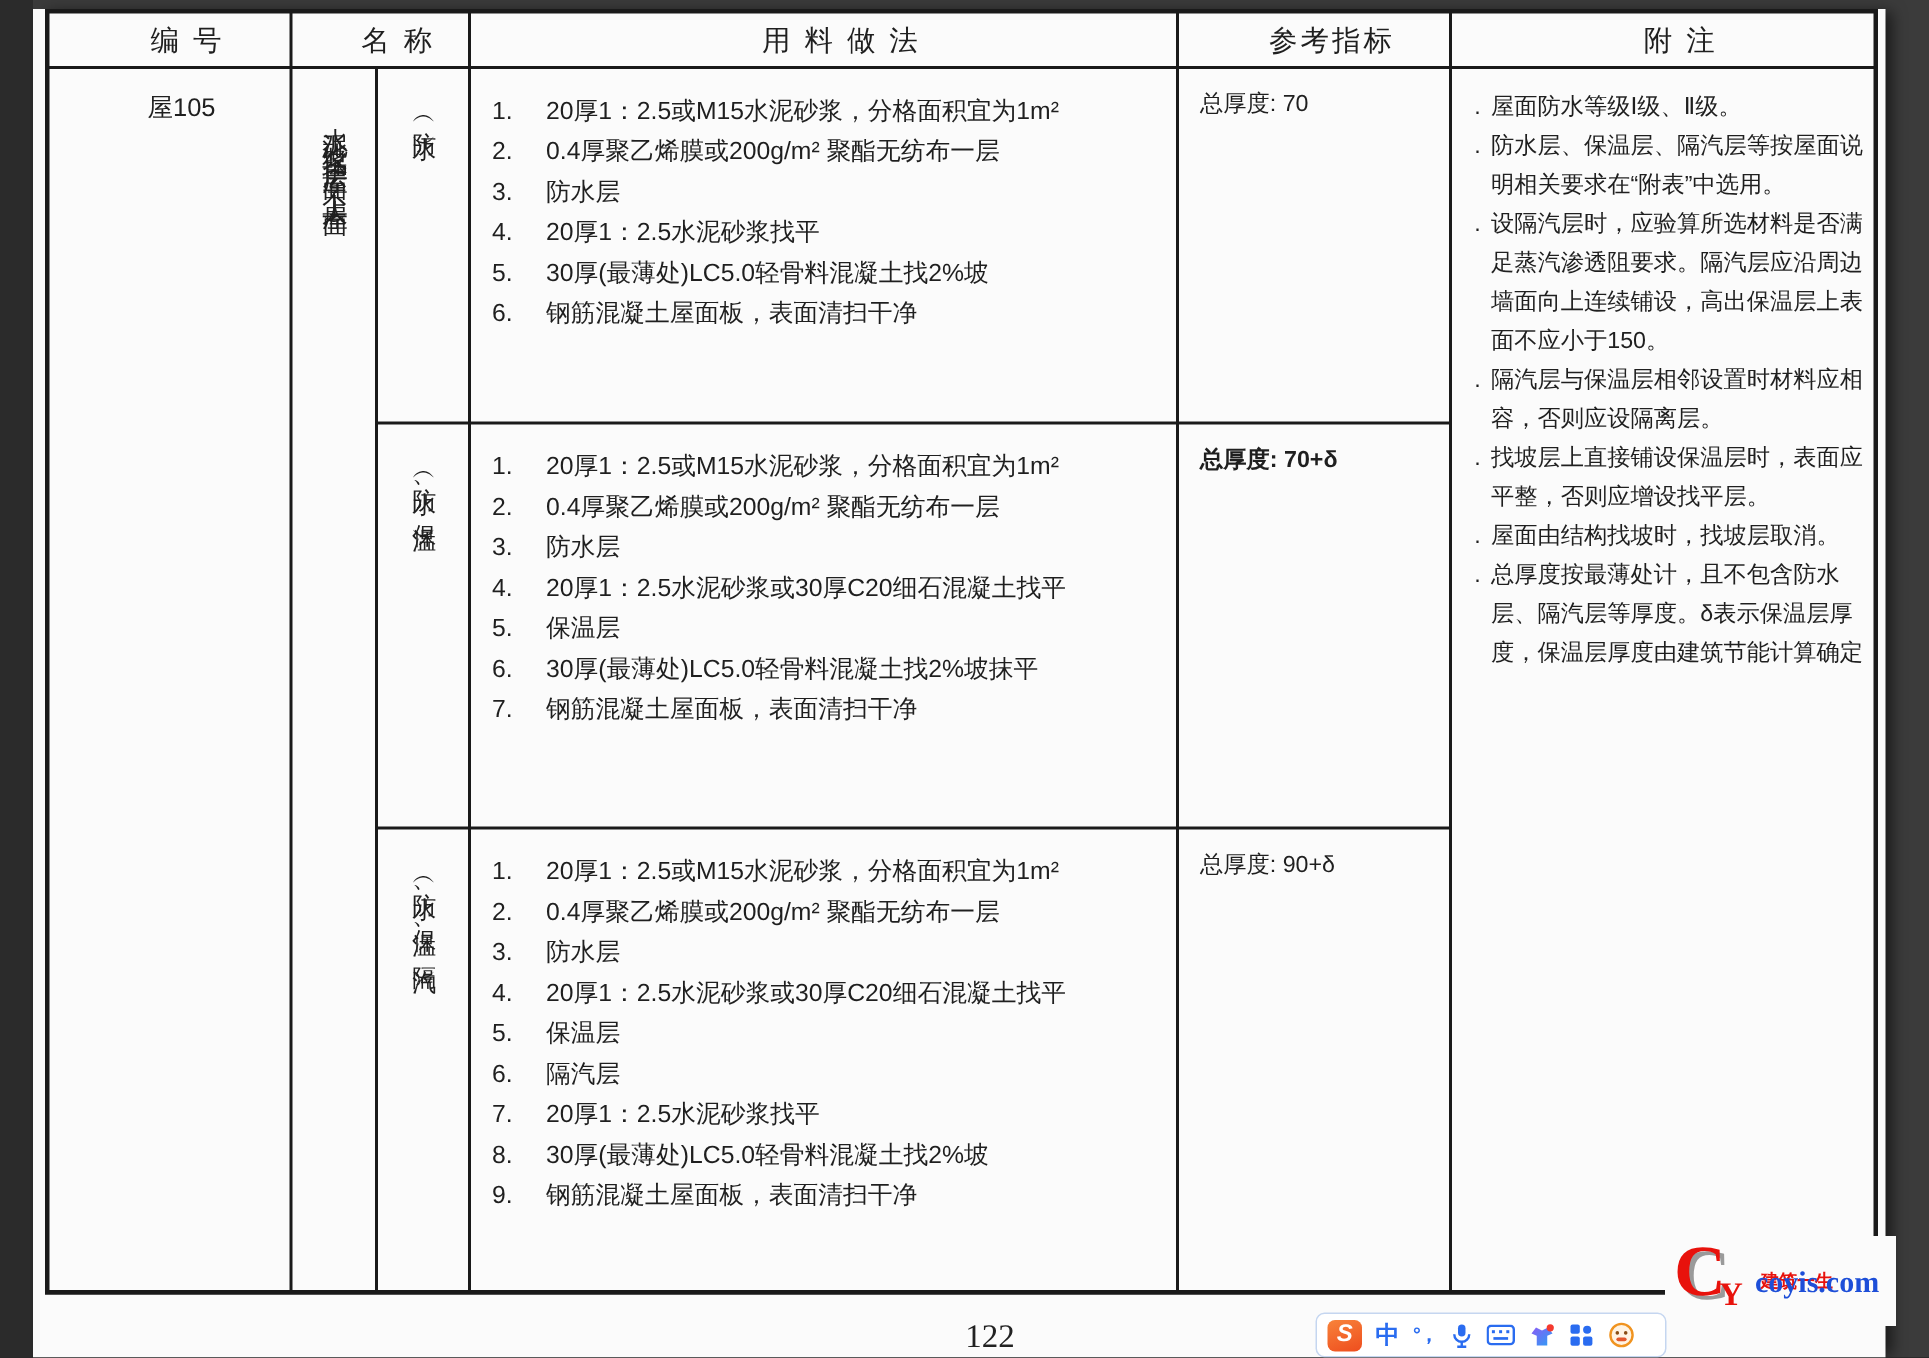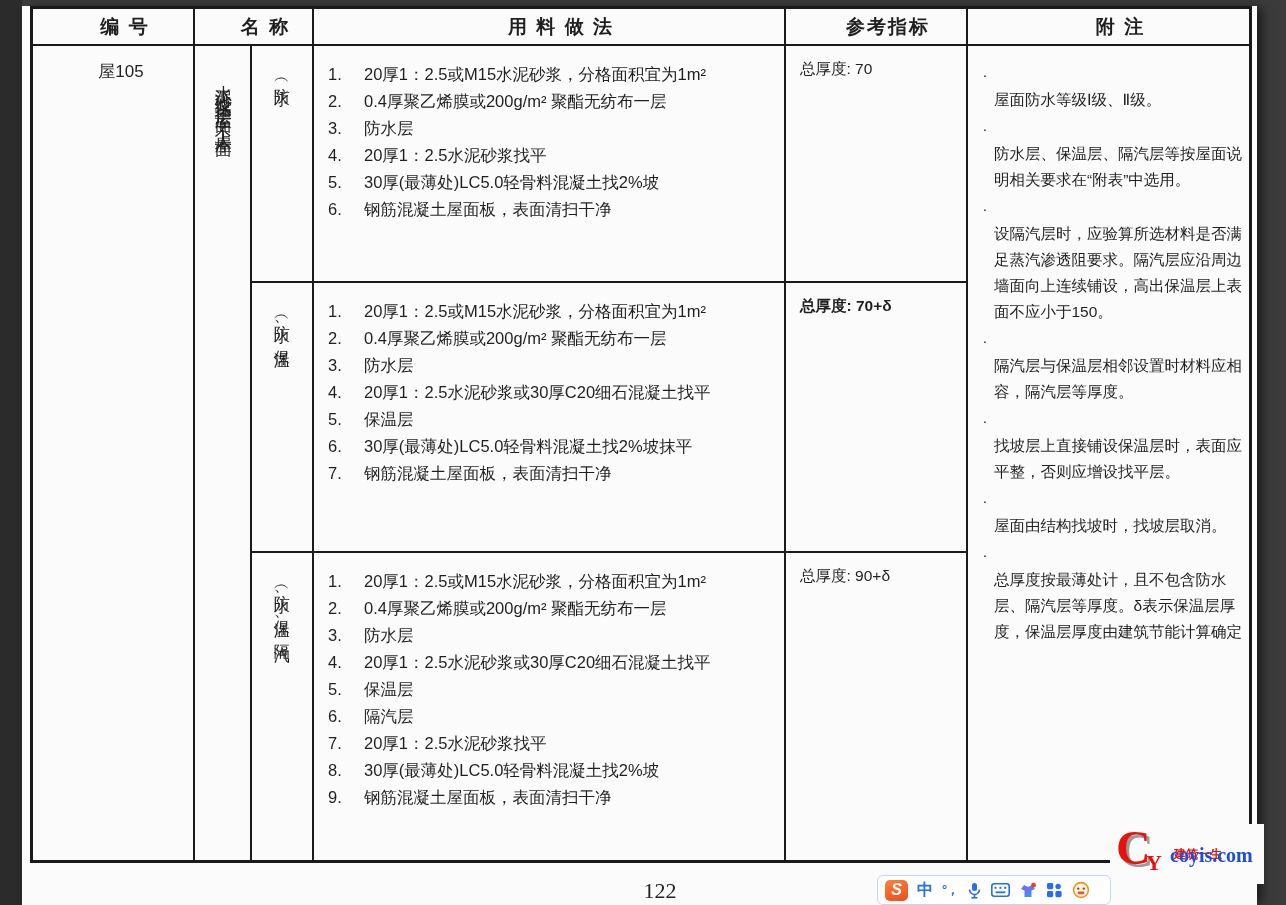--- a/index.html
+++ b/index.html
@@ -19,40 +19,40 @@
   .spec-table{
     position:absolute;left:8px;top:0;width:1222px;height:857px;
     box-sizing:border-box;border:3px solid #1a1a1a;background:#1a1a1a;
     display:grid;
     grid-template-columns:160px 55px 60px 470px 180px 1fr;
     grid-template-rows:35px 235px 268px 1fr;
     gap:2px;
   }
   .cell{background:#fbfbfb;box-sizing:border-box;overflow:hidden;}
   .hcell{display:flex;align-items:center;justify-content:center;
-         font-size:19px;font-weight:700;letter-spacing:2px;padding-left:24px;}
+         font-size:19px;font-weight:400;letter-spacing:2px;padding-left:24px;}
   .h1{grid-area:1/1/2/2;} .h2{grid-area:1/2/2/4;} .h3{grid-area:1/4/2/5;}
   .h4{grid-area:1/5/2/6;} .h5{grid-area:1/6/2/7;}
   .id-cell{grid-area:2/1/5/2;padding:14px 0 0 16px;font-size:17px;text-align:center;}
   .name-main{grid-area:2/2/5/3;display:flex;justify-content:center;padding-top:26px;}
   .vtext{writing-mode:vertical-rl;font-size:17px;letter-spacing:4px;line-height:1.1;}
   .sub1{grid-area:2/3/3/4;} .sub2{grid-area:3/3/4/4;} .sub3{grid-area:4/3/5/4;}
   .sub-cell{display:flex;justify-content:center;padding-top:26px;}
   .sub-cell .vtext{font-size:16px;letter-spacing:3px;}
   .mat1{grid-area:2/4/3/5;} .mat2{grid-area:3/4/4/5;} .mat3{grid-area:4/4/5/5;}
   .mat-cell{padding:15px 4px 0 14px;}
   .m-item{display:flex;font-size:16.5px;line-height:27px;}
   .m-num{width:36px;flex:none;}
   .m-txt{flex:1;}
   .ind1{grid-area:2/5/3/6;} .ind2{grid-area:3/5/4/6;font-weight:bold;} .ind3{grid-area:4/5/5/6;}
   .ind-cell{padding:13px 0 0 14px;font-size:15.5px;}
   .notes-cell{grid-area:2/6/5/7;padding:13px 2px 0 8px;}
   .n-item{display:flex;font-size:15.5px;line-height:26px;}
   .n-bullet{width:18px;flex:none;text-align:center;}
-  .n-txt{flex:1;margin-top:28px;}
+  .n-txt{flex:1;}
   
   .page-number{
     position:absolute;left:558px;top:872px;width:160px;text-align:center;
     font-family:"Liberation Serif",serif;font-size:22px;color:#222;
   }
   
   .watermark{position:absolute;left:1088px;top:818px;width:154px;height:60px;background:#fbfbfb;}
   .wm-c{position:absolute;left:6px;top:-4px;font-family:"Liberation Serif",serif;
         font-size:48px;font-weight:bold;color:#e8120c;text-shadow:3px 3px 0 #9a9a9a;}
   .wm-y{position:absolute;left:36px;top:26px;font-family:"Liberation Serif",serif;
@@ -211,21 +211,21 @@
         <div class="n-item">
           <span class="n-bullet">.</span>
           <span class="n-txt">防水层、保温层、隔汽层等按屋面说明相关要求在“附表”中选用。</span>
         </div>
         <div class="n-item">
           <span class="n-bullet">.</span>
           <span class="n-txt">设隔汽层时，应验算所选材料是否满足蒸汽渗透阻要求。隔汽层应沿周边墙面向上连续铺设，高出保温层上表面不应小于150。</span>
         </div>
         <div class="n-item">
           <span class="n-bullet">.</span>
-          <span class="n-txt">隔汽层与保温层相邻设置时材料应相容，隔汽层等厚度。</span>
+          <span class="n-txt">隔汽层与保温层相邻设置时材料应相容，否则应设隔离层。</span>
         </div>
         <div class="n-item">
           <span class="n-bullet">.</span>
           <span class="n-txt">找坡层上直接铺设保温层时，表面应平整，否则应增设找平层。</span>
         </div>
         <div class="n-item">
           <span class="n-bullet">.</span>
           <span class="n-txt">屋面由结构找坡时，找坡层取消。</span>
         </div>
         <div class="n-item">

